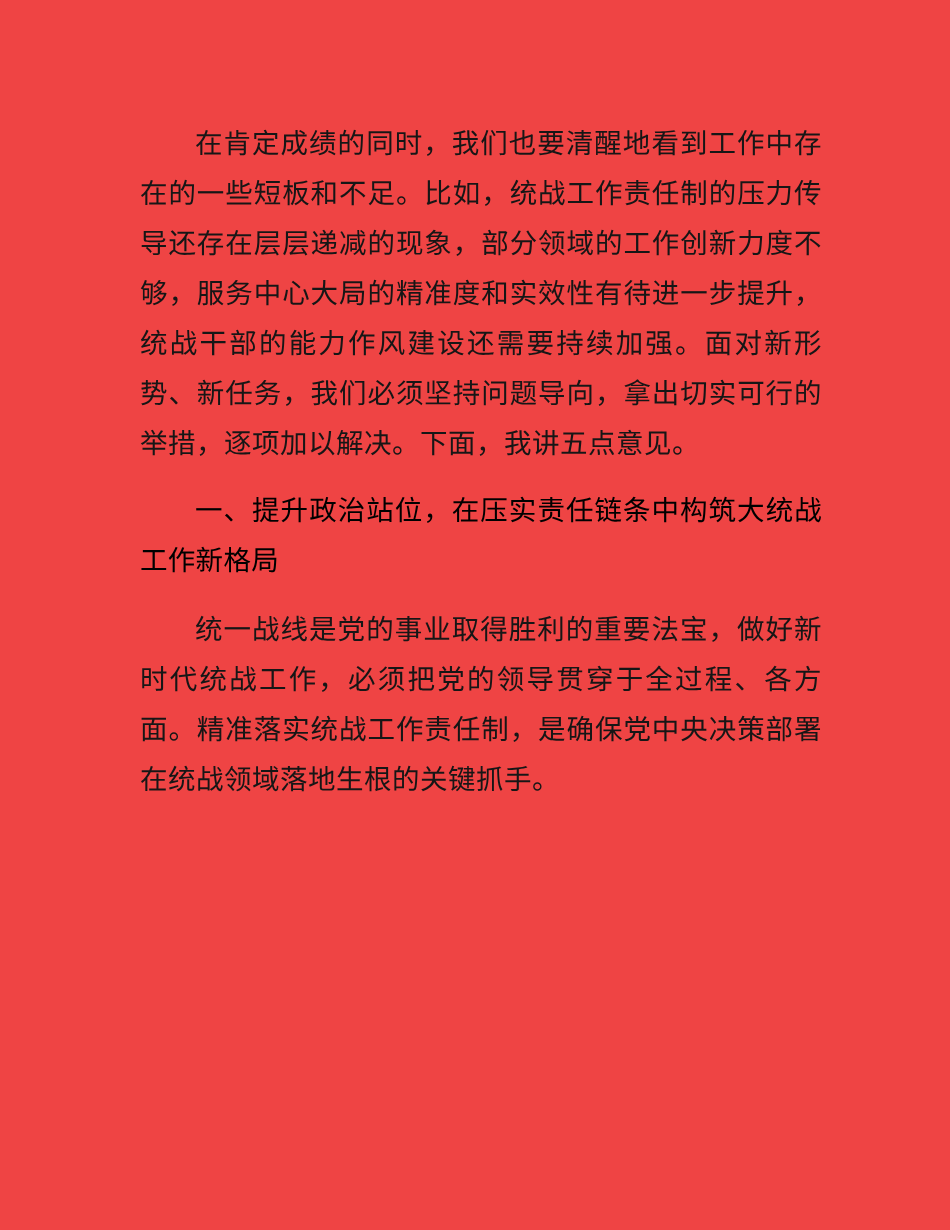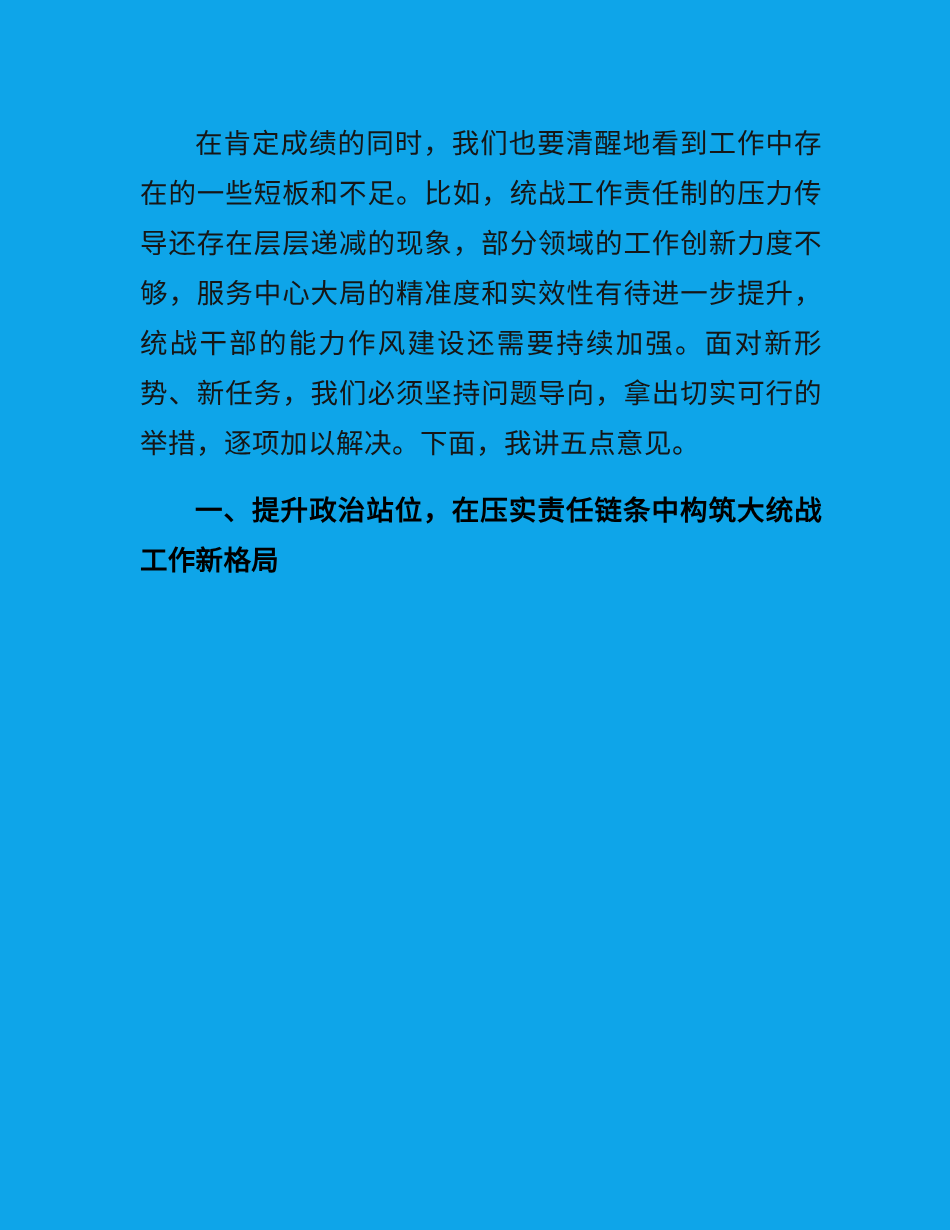--- a/index.html
+++ b/index.html
@@ -7,21 +7,21 @@
     margin: 0;
     padding: 0;
     background: #ffffff;
   }
 
   .page {
     position: relative;
     width: 950px;
     height: 1230px;
     margin: 0 auto;
-    background: #0ea5e9;
+    background: #ef4444;
     box-sizing: border-box;
     overflow: hidden;
   }
 
   .page-body {
     position: absolute;
     left: 140px;
     top: 118px;
     width: 682px;
   }
@@ -39,21 +39,21 @@
     letter-spacing: 0.5px;
     font-weight: 400;
   }
 
   
   .heading-1 {
     font-family: "Liberation Sans", "DejaVu Sans", sans-serif;
     font-size: 27.5px;
     line-height: 50px;
     color: #000000;
-    font-weight: 700;
+    font-weight: 400;
     text-align: justify;
     text-justify: inter-character;
     text-indent: 2em;
     margin: 18px 0 18px 0;
     letter-spacing: 0.3px;
   }
 
   
   .para-lead {
     font-family: "DejaVu Serif", "Liberation Serif", serif;
@@ -81,17 +81,18 @@
 </head>
 <body>
 
 <div class="page">
   <div class="page-body">
 
     <p class="para">在肯定成绩的同时，我们也要清醒地看到工作中存在的一些短板和不足。比如，统战工作责任制的压力传导还存在层层递减的现象，部分领域的工作创新力度不够，服务中心大局的精准度和实效性有待进一步提升，统战干部的能力作风建设还需要持续加强。面对新形势、新任务，我们必须坚持问题导向，拿出切实可行的举措，逐项加以解决。下面，我讲五点意见。</p>
 
     <h1 class="heading-1">一、提升政治站位，在压实责任链条中构筑大统战工作新格局</h1>
 
+    <p class="para">统一战线是党的事业取得胜利的重要法宝，做好新时代统战工作，必须把党的领导贯穿于全过程、各方面。精准落实统战工作责任制，是确保党中央决策部署在统战领域落地生根的关键抓手。</p>
 
 
     <div class="spacer-block"></div>
   </div>
 </div>
 
 </body></html>

